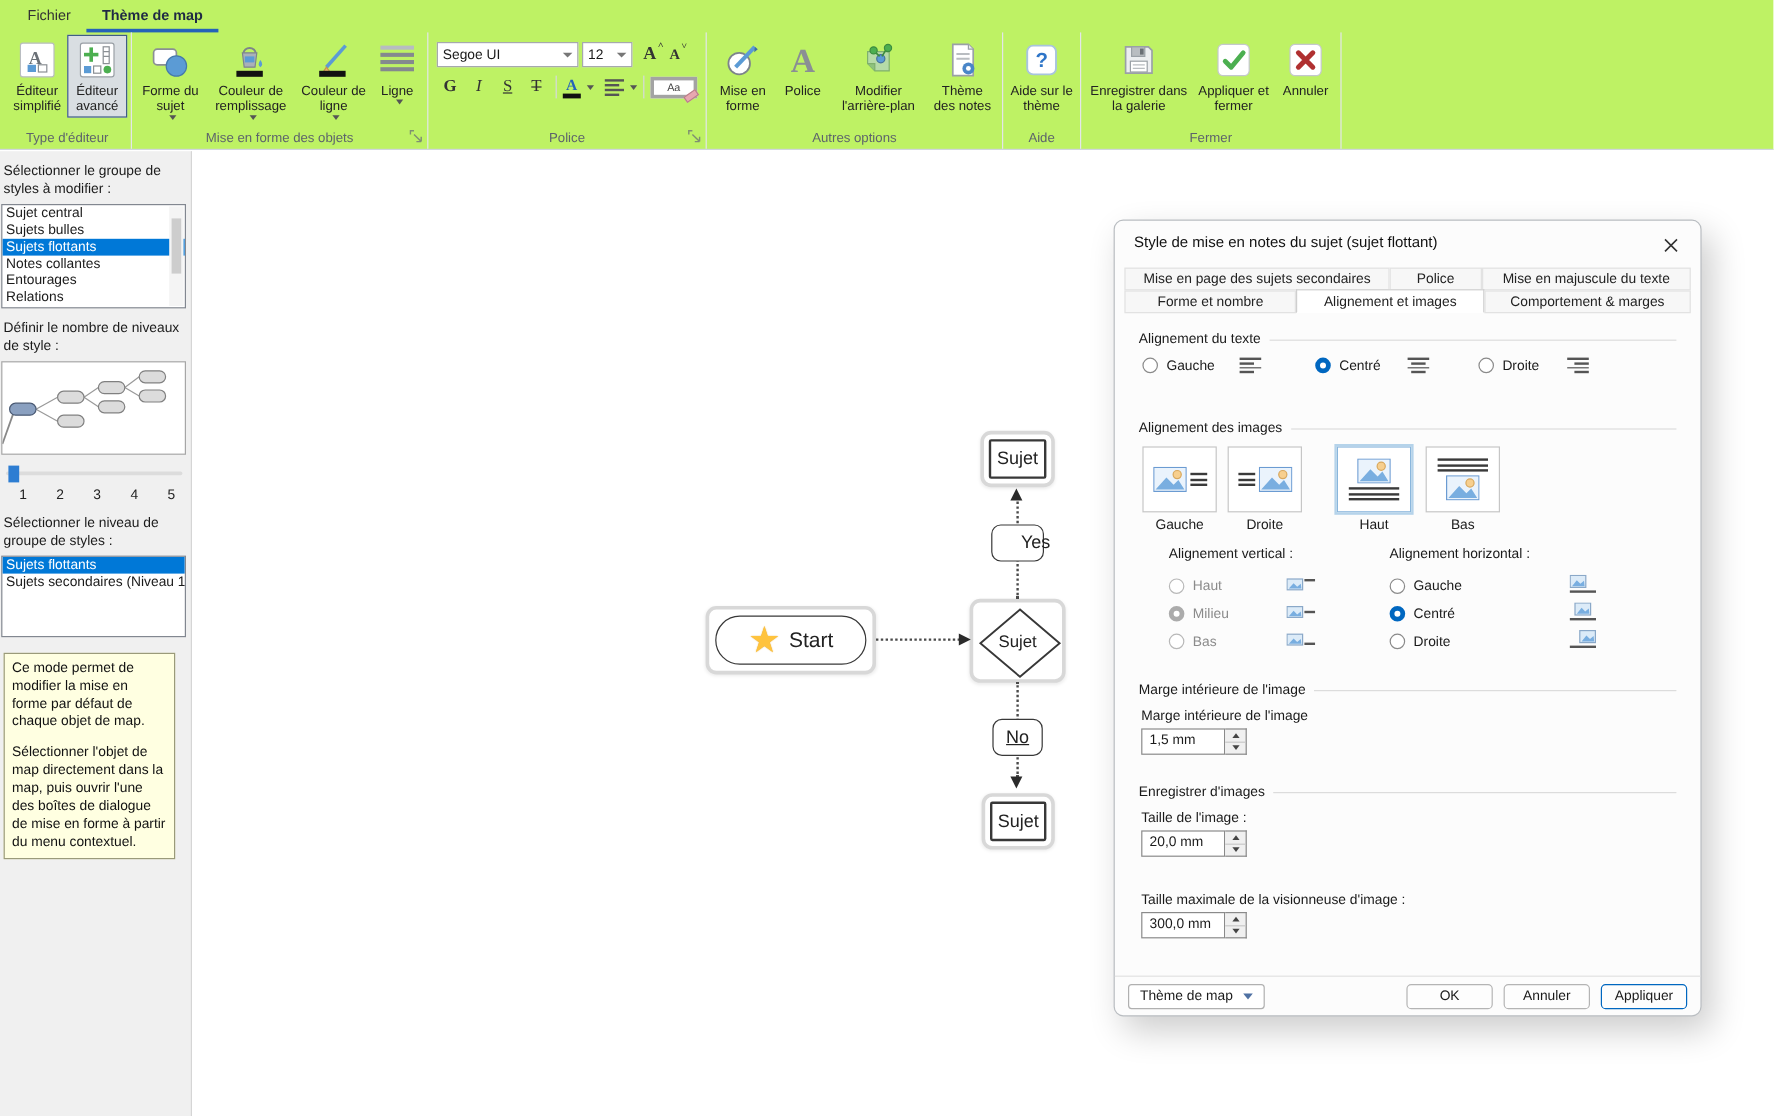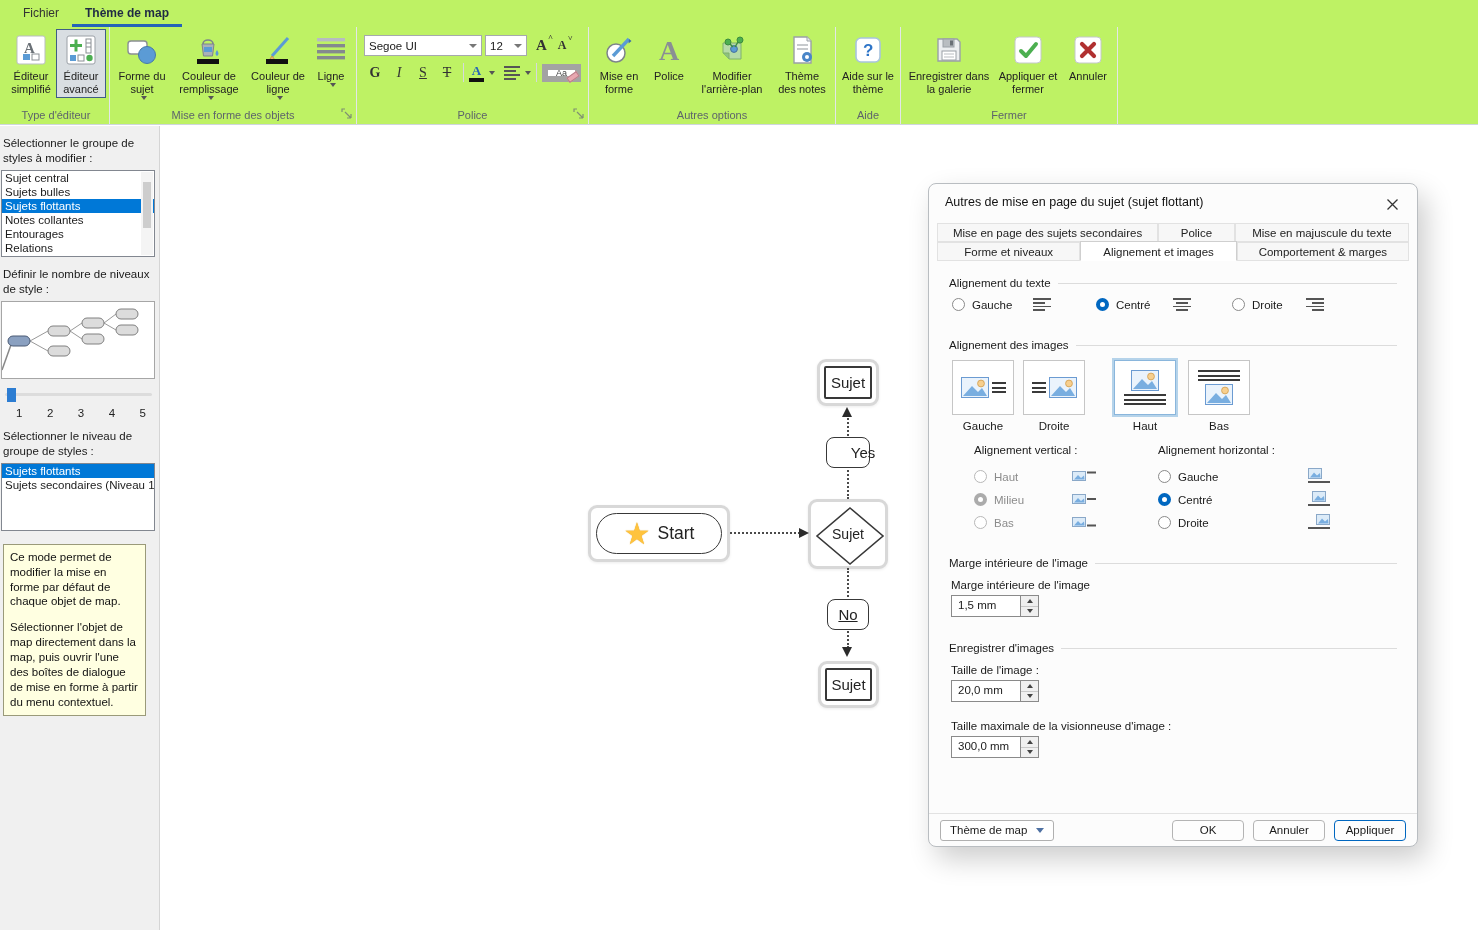--- a/index.html
+++ b/index.html
@@ -40,21 +40,21 @@
   .fmtbtn.i { font-style:italic; }
   .fmtbtn.u { text-decoration:underline; }
   .fmtbtn.s { text-decoration:line-through; }
   .vdiv { width:1px; height:19px; background:#d6d9dd; margin:0 3px; }
   .fsz { font-family:"Liberation Serif", serif; font-size:15px; font-weight:bold; color:#333; position:relative; }
   .fsz .c { position:absolute; top:-4px; right:-6px; font-size:8px; color:#333; }
   .acolor { display:flex; flex-direction:column; align-items:center; line-height:1; }
   .acolor .bar { width:15px; height:4px; background:#111; margin-top:1px; }
   .alignicon { display:flex; flex-direction:column; gap:2px; }
   .alignicon i { display:block; height:2px; background:#555; }
-  .clearfmt { position:relative; width:40px; height:18px; border:6px solid #a3a3a3; background:#fff;
+  .clearfmt { position:relative; width:40px; height:18px; border:3px solid #a3a3a3; background:#fff;
               font-size:9px; display:flex; align-items:center; justify-content:center; color:#444; }
   .clearfmt .er { position:absolute; right:-4px; bottom:-4px; width:12px; height:6px;
                   background:#e8a7b0; border:1px solid #b97f8a; transform:rotate(-35deg); }
 
   
   .sidepanel { position:absolute; left:0; top:126px; width:160px; bottom:0; background:#f0f0f0;
                border-right:1px solid #d5d5d5; }
   .sp-h { margin:10px 6px 4px 3px; line-height:1.3; color:#1a1a1a; }
   .listbox { background:#fff; border:1px solid #828790; margin:2px 4px 0 1px; position:relative; overflow:hidden; }
   .listbox .item { padding:0 3px; height:14px; line-height:14px; white-space:nowrap; }
@@ -494,35 +494,35 @@
   <div class="calloutbox" style="left:666px;top:473px;width:42px;height:31px;text-decoration:underline;">
     <span>No</span>
   </div>
 
   <div class="selframe" style="left:657px;top:535px;width:61px;height:47px;">
     <div class="node-rect">Sujet</div>
   </div>
 </div>
 
 <div class="dialog">
-  <div class="dlg-title">Autres de mise en page du sujet (sujet flottant)</div>
+  <div class="dlg-title">Style de mise en notes du sujet (sujet flottant)</div>
   <div class="dlg-close">
     <svg width="13" height="13" viewBox="0 0 13 13">
         <path d="M1.5 1.5 L11.5 11.5 M11.5 1.5 L1.5 11.5" stroke="#333" stroke-width="1.3"></path>
       </svg>
   </div>
 
   <div class="dlg-tabs">
     <div class="trow">
       <div class="dtab" style="width:222px">Mise en page des sujets secondaires</div>
       <div class="dtab" style="width:77px">Police</div>
       <div class="dtab" style="width:175px">Mise en majuscule du texte</div>
     </div>
     <div class="trow">
-      <div class="dtab" style="width:144px">Forme et niveaux</div>
+      <div class="dtab" style="width:144px">Forme et nombre</div>
       <div class="dtab active" style="width:157px">Alignement et images</div>
       <div class="dtab" style="width:173px">Comportement &amp; marges</div>
     </div>
   </div>
 
   <div class="dlg-content">
 
     <div class="group-head">
       <span>Alignement du texte</span>
         <span class="line"></span>
@@ -553,21 +553,21 @@
         <span>Droite</span>
         <span class="ta-icon" style="margin-left:14px">
             <i style="width:18px;margin-left:auto"></i>
             <i style="width:12px;margin-left:auto"></i>
             <i style="width:18px;margin-left:auto"></i>
             <i style="width:12px;margin-left:auto"></i>
           </span>
       </div>
     </div>
 
-    <div class="group-head" style="margin-top:28px">
+    <div class="group-head" style="margin-top:40px">
       <span>Alignement des images</span>
         <span class="line"></span>
     </div>
     <div class="imgalign-row">
       <div class="imgcol">
         <div class="imgbtn">
           <span class="pic-lines-h">
             <svg width="28" height="21" viewBox="0 0 28 21">
                 <rect x="0.5" y="0.5" width="27" height="20" fill="#eaf3fc" stroke="#6b9bd2"></rect>
                 <circle cx="20" cy="6.5" r="3.4" fill="#f7cf8e" stroke="#d8a85e"></circle>
@@ -724,21 +724,21 @@
       <div class="val">20,0 mm</div>
       <div class="btns">
         <div class="sb up">
             <span class="tri-up"></span>
           </div>
         <div class="sb">
             <span class="tri-dn"></span>
           </div>
       </div>
     </div>
-    <div class="flabel" style="margin-top:18px">Taille maximale de la visionneuse d'image :</div>
+    <div class="flabel" style="margin-top:30px">Taille maximale de la visionneuse d'image :</div>
     <div class="spin">
       <div class="val">300,0 mm</div>
       <div class="btns">
         <div class="sb up">
             <span class="tri-up"></span>
           </div>
         <div class="sb">
             <span class="tri-dn"></span>
           </div>
       </div>

